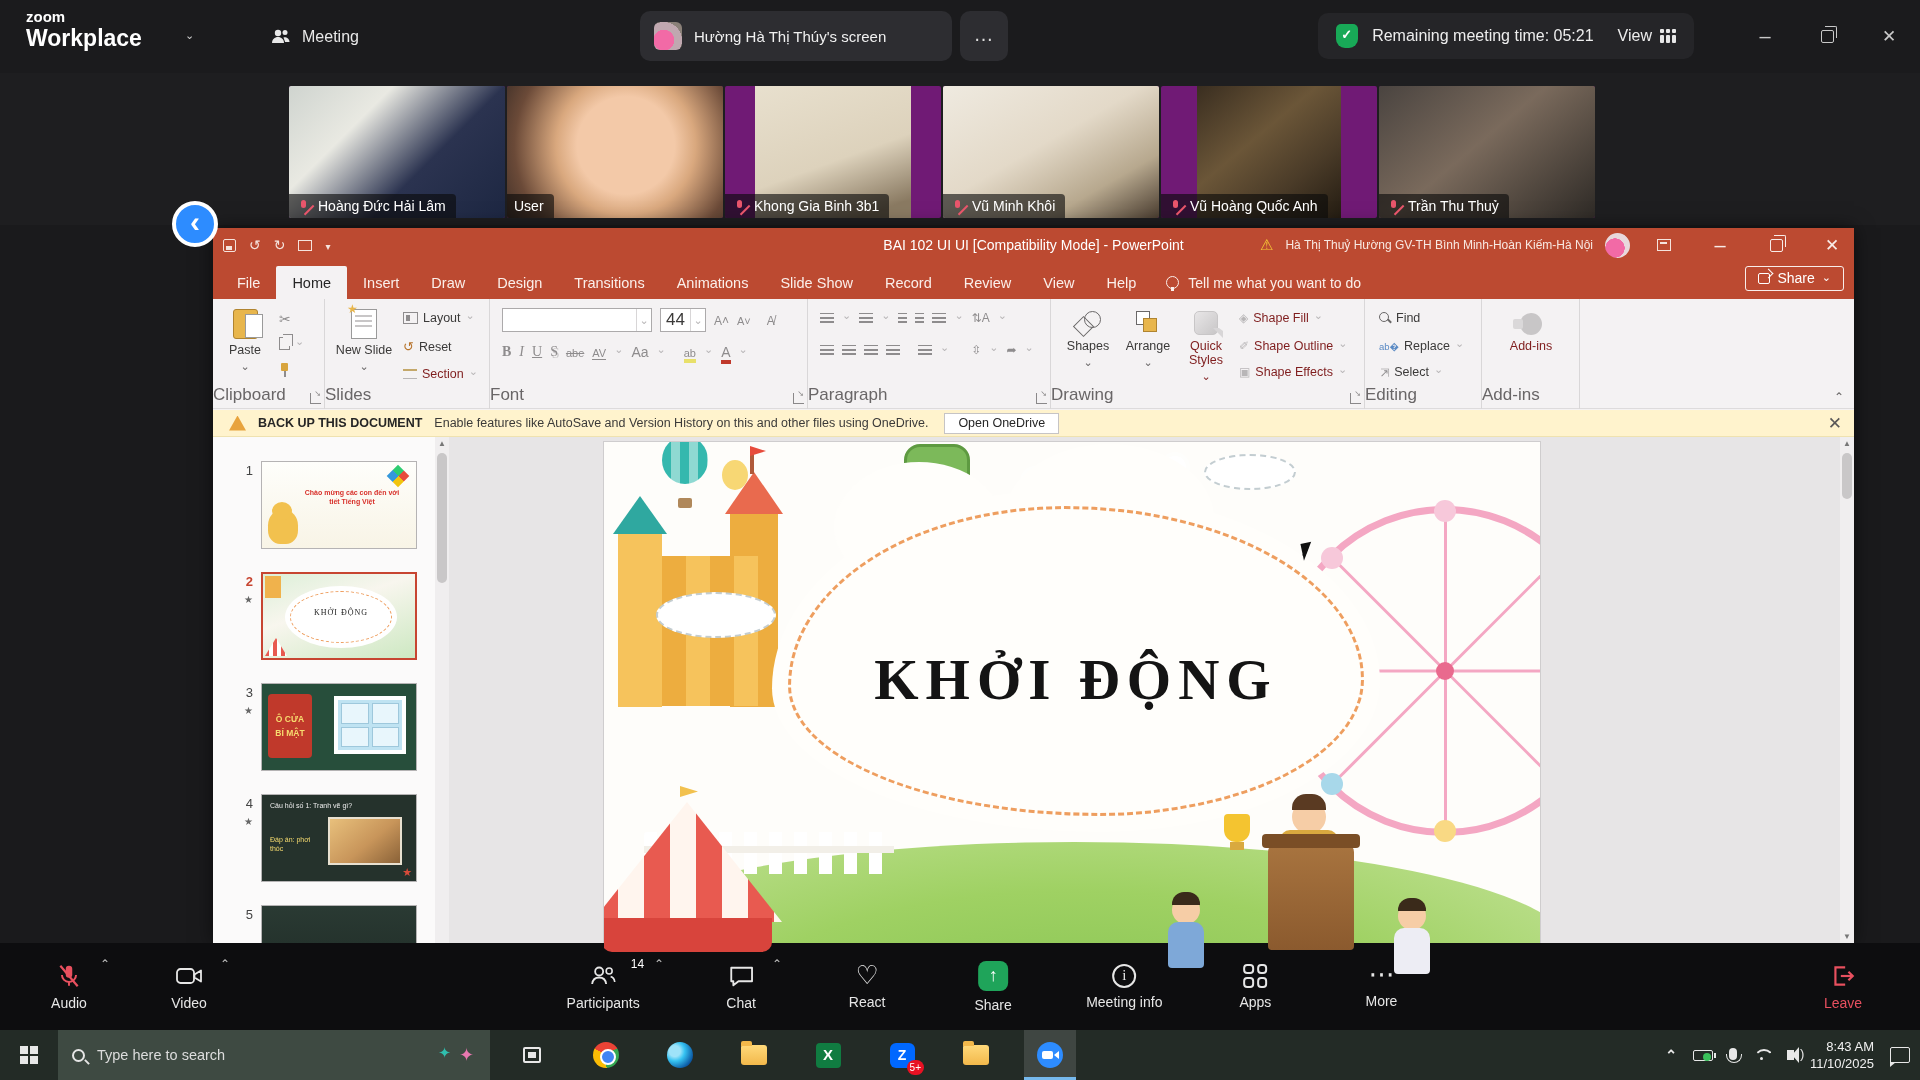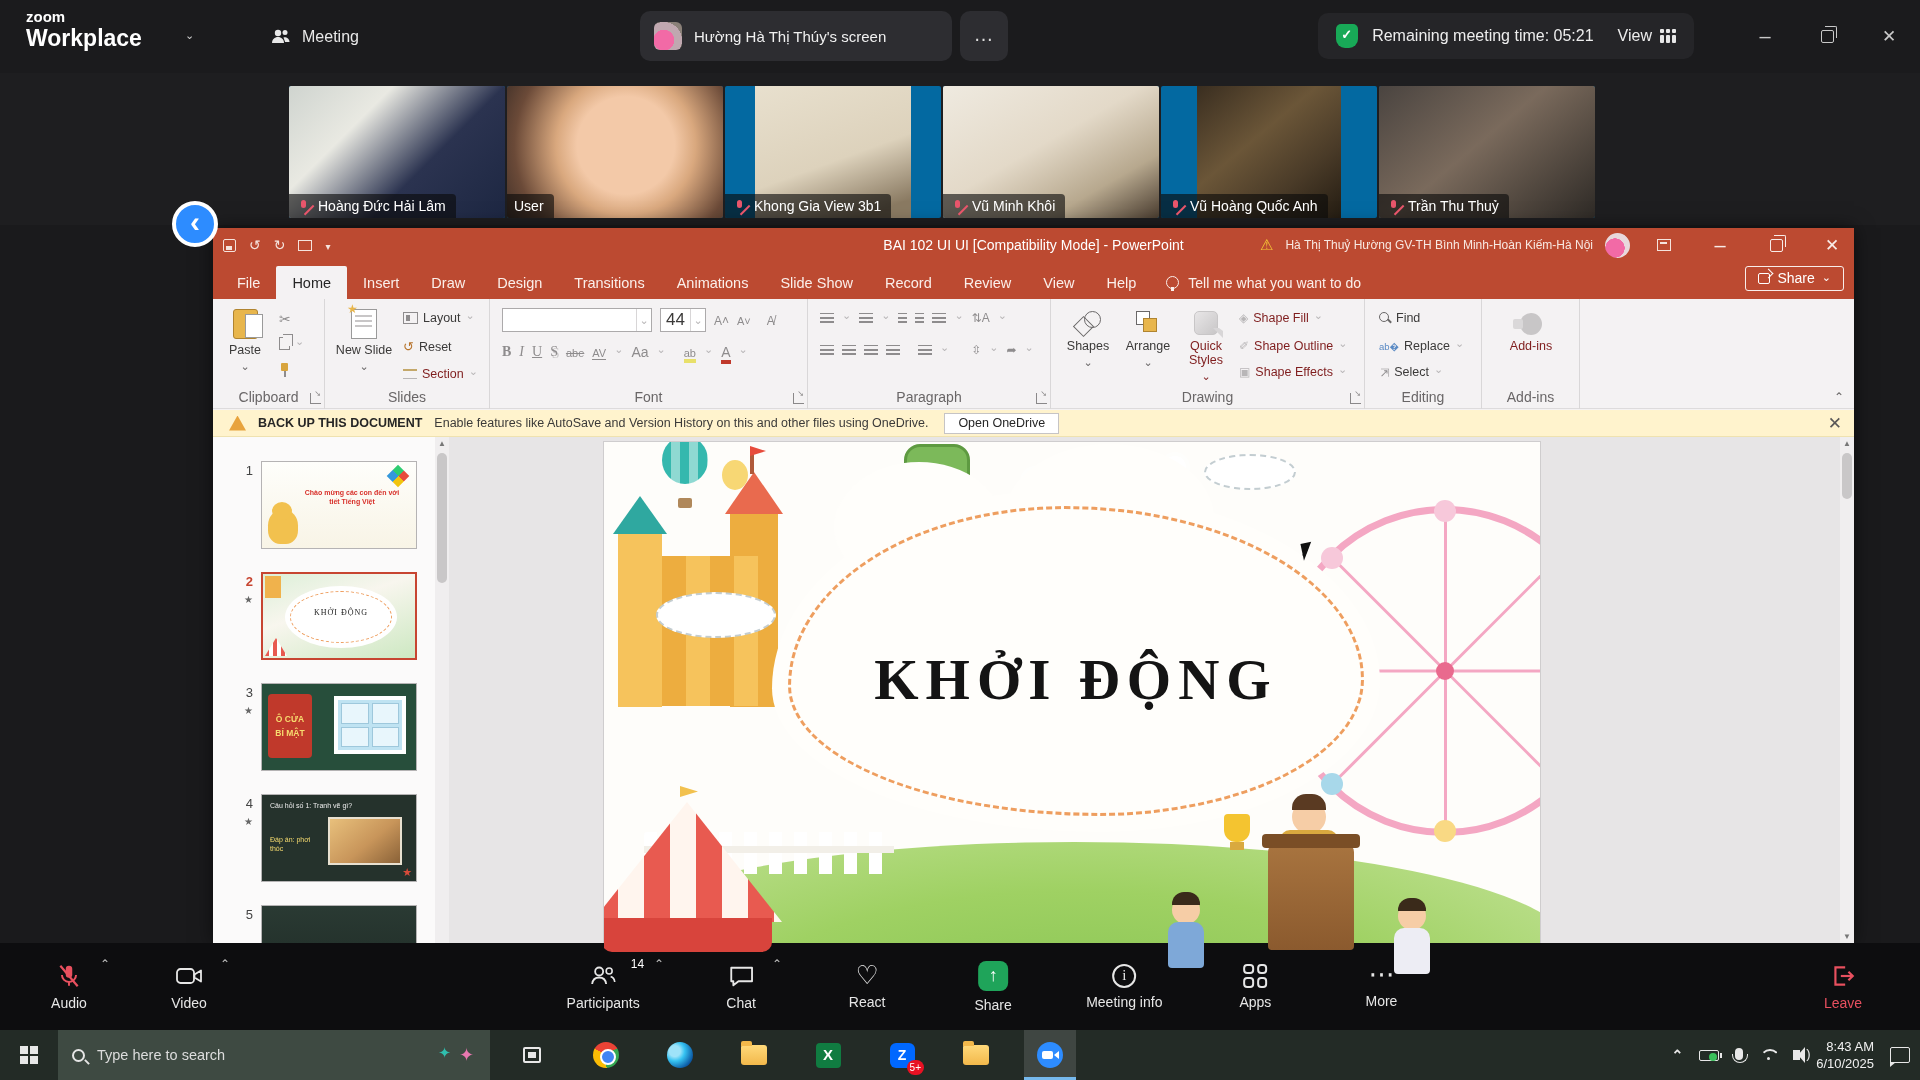--- a/index.html
+++ b/index.html
@@ -30,21 +30,21 @@
   .winbtn { width:62px; height:73px; display:flex; align-items:center; justify-content:center; color:#C9C9C9; cursor:pointer; }
   .g-min::before { content:"\2013"; font-size:20px; }
   .g-restore { width:13px; height:13px; border:1.5px solid #C9C9C9; border-radius:2px; position:relative; }
   .g-restore::before { content:""; position:absolute; left:3px; top:-5px; width:11px; height:11px; border:1.5px solid #C9C9C9; border-left:none; border-bottom:none; border-radius:0 2px 0 0; }
   .g-close::before { content:"\2715"; font-size:17px; }
 
   
   .strip { position:absolute; left:0; top:73px; width:1920px; height:152px; background:#1E1E20; }
   .nav-prev { position:absolute; left:172px; top:128px; width:46px; height:46px; border-radius:50%; background:#2D8CFF; border:4px solid #fff; color:#fff; display:flex; align-items:center; justify-content:center; cursor:pointer; z-index:5; }
   .g-chevl::before { content:"\2039"; font-size:30px; font-weight:700; line-height:20px; margin-top:-4px; }
-  .tile { position:absolute; top:13px; width:216px; height:132px; background:#0369a1; overflow:hidden; border-radius:2px; }
+  .tile { position:absolute; top:13px; width:216px; height:132px; background:#701a75; overflow:hidden; border-radius:2px; }
   .tile .vid { position:absolute; inset:0; }
   .t1 .vid { background:linear-gradient(135deg,#cfd4cf 0%,#e9e9e2 30%,#2b3350 62%,#1d2742 100%); }
   .t2 .vid { background:radial-gradient(circle at 55% 45%, #F3C9A8 0 35%, #D9A87E 50%, #6b4a38 80%, #403028 100%); }
   .t3 .vid { background:linear-gradient(160deg,#E8E0CE 0%,#DDD2BC 55%,#8a7a62 90%); margin:0 30px; }
   .t4 .vid { background:linear-gradient(150deg,#EFEAE0 0%,#E3D9C8 45%,#B7A88E 75%,#4a3d30 100%); }
   .t5 .vid { background:linear-gradient(140deg,#3a2e20 0%,#6b5638 40%,#4a3b28 70%,#241c12 100%); margin:0 36px; }
   .t6 .vid { background:linear-gradient(140deg,#4a4440 0%,#7a6a5c 45%,#2e2a26 100%); }
   .nameplate { position:absolute; left:0; bottom:0; display:flex; align-items:center; gap:7px; background:rgba(10,10,10,.62); padding:4px 10px 4px 7px; border-radius:0 4px 0 0; z-index:2; }
   .nameplate .nm { color:#fff; font-size:14px; white-space:nowrap; }
   .micoff { width:15px; height:15px; position:relative; flex:0 0 auto; }
@@ -79,21 +79,21 @@
   .g-bulb { width:13px; height:13px; border:1.5px solid #FBEFEA; border-radius:50%; position:relative; display:inline-block; }
   .g-bulb::before { content:""; position:absolute; left:3.5px; top:10px; width:3px; height:4px; background:#FBEFEA; }
   .ppt-share { position:absolute; right:10px; top:38px; border:1px solid rgba(255,255,255,.9); border-radius:3px; color:#fff; font-size:14px; padding:3px 12px 4px; display:flex; align-items:center; gap:7px; cursor:pointer; }
   .g-sharebox { width:12px; height:11px; border:1.5px solid #fff; border-radius:2px; position:relative; display:inline-block; }
   .g-sharebox::before { content:""; position:absolute; right:-3px; top:-4px; width:6px; height:6px; border-top:1.5px solid #fff; border-right:1.5px solid #fff; transform:rotate(45deg); }
   .g-caret::before { content:"\2304"; font-size:11px; line-height:4px; vertical-align:2px; }
 
   
   .ribbon { position:absolute; left:0; top:71px; width:100%; height:110px; background:#F4F2F3; border-bottom:1px solid #DDDBDC; }
   .rgroup { position:absolute; top:0; height:110px; border-right:1px solid #D9D7D8; }
-  .rgroup .glabel { position:absolute; bottom:4px; left:0; width:100%; text-align:center; font-size:14px; color:#696667; }
+  .rgroup .glabel { position:absolute; bottom:4px; left:0; width:100%; font-size:17px; color:#696667; }
   .launcher { position:absolute; right:3px; bottom:5px; width:11px; height:11px; border-left:1px solid #8A8889; border-bottom:1px solid #8A8889; }
   .launcher::before { content:"\2198"; position:absolute; right:0px; top:-4px; font-size:8px; color:#8A8889; }
   .bigbtn { position:absolute; display:flex; flex-direction:column; align-items:center; gap:4px; font-size:12.5px; color:#3B3A39; cursor:pointer; text-align:center; }
   .smallrow { position:absolute; display:flex; align-items:center; gap:5px; font-size:12.5px; color:#3B3A39; cursor:pointer; white-space:nowrap; }
   .smallrow.gray, .bigbtn.gray { color:#7f1d1d; }
   .g-clipboard { width:25px; height:30px; background:#E8B64C; border:1.5px solid #B08430; border-radius:3px; position:relative; }
   .g-clipboard::before { content:""; position:absolute; right:-6px; top:4px; width:16px; height:22px; background:#fff; border:1px solid #9a9a9a; }
   .g-scissors::before { content:"\2702"; font-size:14px; color:#8E8C8D; }
   .g-copy { width:11px; height:13px; border:1.3px solid #8E8C8D; position:relative; display:inline-block; }
   .g-copy::before { content:""; position:absolute; left:2.5px; top:-4px; width:9px; height:11px; border:1.3px solid #8E8C8D; border-bottom:none; border-left:none; background:#F4F2F3; }
@@ -385,21 +385,21 @@
       <div class="vid"></div>
       <div class="nameplate">
 
         <span class="nm">User</span>
       </div>
     </div>
     <div class="tile t3" style="left:725px">
       <div class="vid"></div>
       <div class="nameplate">
         <span class="micoff"></span>
-        <span class="nm">Khong Gia View 3b1</span>
+        <span class="nm">Khong Gia Binh 3b1</span>
       </div>
     </div>
     <div class="tile t5" style="left:1161px">
       <div class="vid"></div>
       <div class="nameplate">
         <span class="micoff"></span>
         <span class="nm">Vũ Hoàng Quốc Anh</span>
       </div>
     </div>
     <div class="tile t4" style="left:943px">
@@ -902,19 +902,19 @@
         <span class="g-zoomapp"></span>
       </div>
     <div class="tray">
       <span class="g-chevup2"></span>
       <span class="g-batt"></span>
       <span class="g-mic2"></span>
       <span class="g-wifi"></span>
       <span class="g-spk"></span>
       <div class="tk-clock">
         <div>8:43 AM</div>
-        <div>6/10/2025</div>
+        <div>11/10/2025</div>
       </div>
       <span class="g-notif"></span>
     </div>
   </div>
 
 </div>
 
 </body></html>

